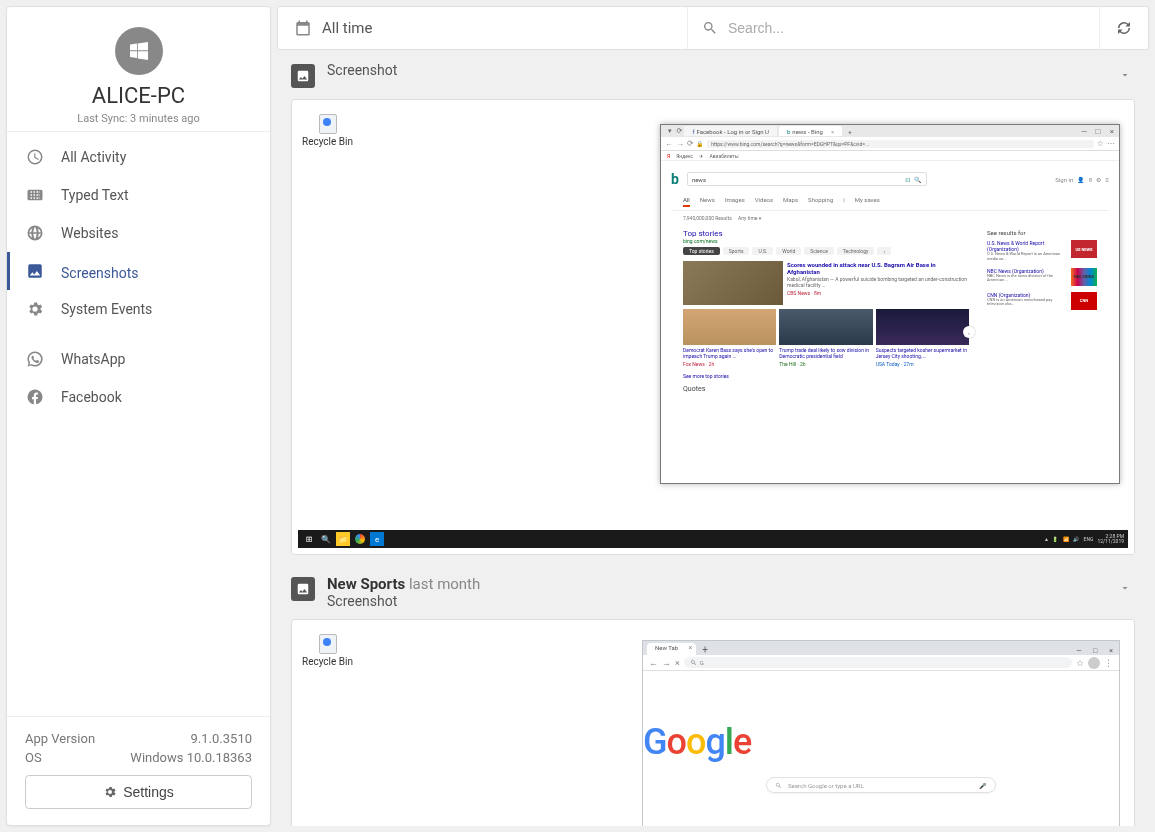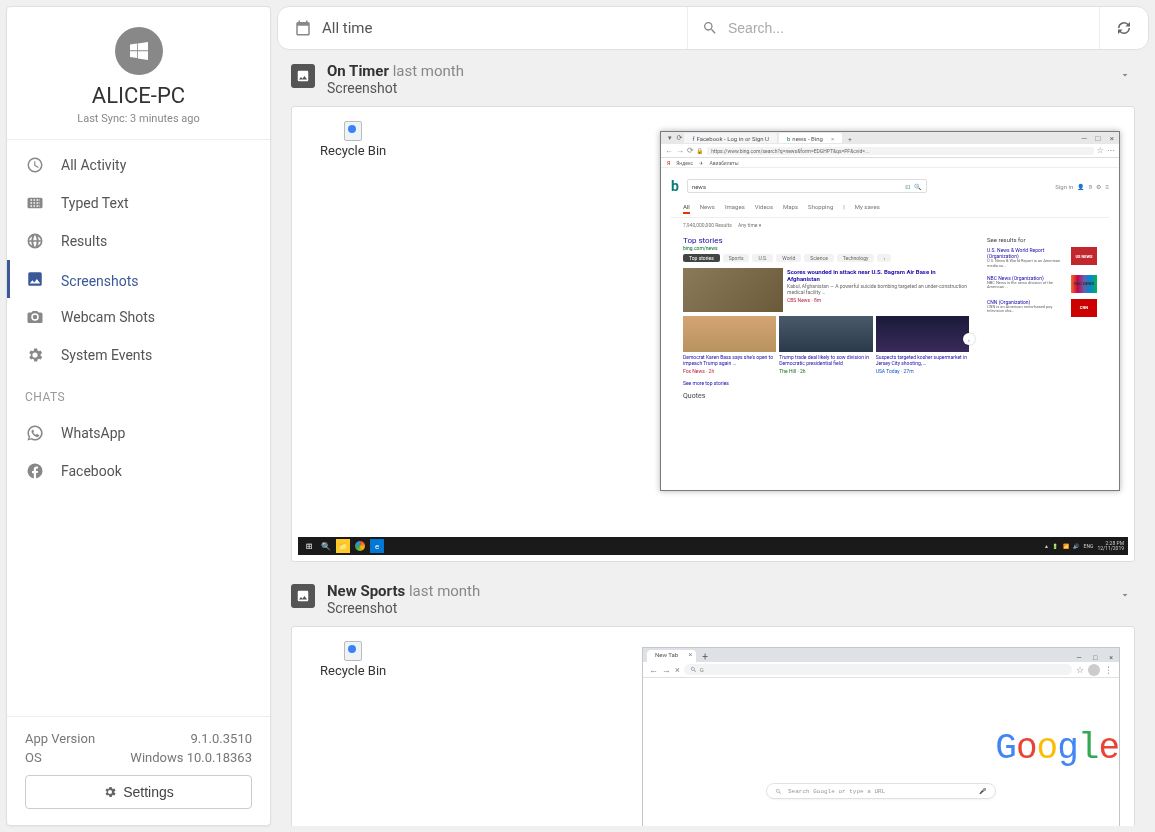--- a/index.html
+++ b/index.html
@@ -1,20 +1,20 @@
 <!DOCTYPE html>
 <html><head>
 <meta charset="utf-8">
 <style>
   * { box-sizing: border-box; margin: 0; padding: 0; }
   body { font-family: -apple-system, BlinkMacSystemFont, "Segoe UI", Roboto, Arial, sans-serif; background: #f0f0f0; width: 1155px; height: 832px; overflow: hidden; display: flex; }
   
   
   .sidebar { width: 265px; background: #fff; border: 1px solid #e0e0e0; border-radius: 4px; margin: 6px; display: flex; flex-direction: column; box-shadow: 0 1px 2px rgba(0,0,0,0.05); }
-  .device-header { text-align: center; padding: 20px 10px 14px; border-bottom: 1px solid #eee; }
+  .device-header { text-align: center; padding: 20px 10px 6px; border-bottom: 1px solid #eee; }
   .device-icon { width: 48px; height: 48px; border-radius: 50%; background: #888; display: inline-flex; align-items: center; justify-content: center; margin-bottom: 8px; }
   .device-icon svg { fill: #fff; width: 24px; height: 24px; }
   .device-name { font-size: 22px; font-weight: 400; color: #333; }
   .device-sync { font-size: 11px; color: #888; margin-top: 4px; }
   
   .nav-list { list-style: none; padding: 6px 0; }
   .nav-item { display: flex; align-items: center; padding: 9px 18px; cursor: pointer; font-size: 14px; color: #555; }
   .nav-item.active { color: #3b5998; border-left: 3px solid #3b5998; padding-left: 15px; align-items: flex-end; }
   .nav-item .ico { width: 20px; height: 20px; margin-right: 16px; display: inline-flex; align-items: center; justify-content: center; }
   .nav-item .ico svg { width: 18px; height: 18px; fill: #888; }
@@ -22,21 +22,21 @@
   
   .nav-section-title { font-size: 12px; color: #999; padding: 10px 18px 4px; letter-spacing: .5px; }
   
   .sidebar-footer { margin-top: auto; border-top: 1px solid #eee; padding: 14px 18px 16px; font-size: 13px; }
   .sf-row { display: flex; justify-content: space-between; color: #777; margin-bottom: 4px; }
   .settings-btn { width: 100%; margin-top: 10px; padding: 8px; border: 1px solid #ccc; background: #fff; border-radius: 4px; font-size: 14px; cursor: pointer; display: flex; align-items: center; justify-content: center; gap: 6px; color: #444; }
   .settings-btn svg { width: 14px; height: 14px; fill: #666; }
   
   
   .main { flex: 1; display: flex; flex-direction: column; margin: 6px 6px 6px 0; }
-  .toolbar { display: flex; background: #fff; border: 1px solid #e0e0e0; border-radius: 12px; height: 44px; align-items: stretch; }
+  .toolbar { display: flex; background: #fff; border: 1px solid #e0e0e0; border-radius: 2px; height: 44px; align-items: stretch; }
   .tb-filter { display: flex; align-items: center; padding: 0 16px; gap: 10px; color: #555; font-size: 15px; border-right: 1px solid #eee; cursor: pointer; width: 410px; }
   .tb-filter svg { width: 18px; height: 18px; fill: #888; }
   .tb-search { flex: 1; display: flex; align-items: center; padding: 0 14px; gap: 10px; border-right: 1px solid #eee; }
   .tb-search svg { width: 16px; height: 16px; fill: #888; }
   .tb-search input { border: none; outline: none; font-size: 14px; flex: 1; color: #555; }
   .tb-search input::placeholder { color: #aaa; }
   .tb-refresh { width: 48px; display: flex; align-items: center; justify-content: center; cursor: pointer; }
   .tb-refresh svg { width: 18px; height: 18px; fill: #666; }
   
   .entries { flex: 1; overflow-y: auto; padding-top: 12px; }
@@ -51,21 +51,21 @@
   .entry-sub { font-size: 14px; color: #555; }
   .entry-caret { cursor: pointer; padding: 4px; }
   .entry-caret svg { width: 12px; height: 12px; fill: #888; }
   
   .shot-frame { margin-top: 10px; border: 1px solid #ddd; border-radius: 3px; background: #fff; padding: 6px 6px 0; position: relative; height: 456px; overflow: hidden; }
   .shot-frame2 { height: 260px; }
   
   
   .desk { position: absolute; inset: 6px; background: #333; }
   .desk-top { position: absolute; inset: 0; bottom: 18px; background: #1b2838; }
-  .recycle { position: absolute; top: 8px; left: 22px; text-align: center; font-size: 13px; color: #333; }
+  .recycle { position: absolute; top: 8px; left: 4px; text-align: center; font-size: 10px; color: #333; }
   .recycle .bin { width: 18px; height: 20px; background: #eef3f7; border: 1px solid #bbb; border-radius: 2px; position: relative; margin: 0 auto 2px; }
   .recycle .bin::after { content: ""; position: absolute; top: 3px; left: 3px; width: 8px; height: 8px; background: #3b82f6; border-radius: 50%; }
   
   .browser { position: absolute; top: 18px; right: 8px; width: 460px; height: 360px; background: #fff; border: 1px solid #7a7a7a; box-shadow: 0 0 6px rgba(0,0,0,.3); font-size: 6px; }
   .br-tabs { height: 12px; background: #e8e8e8; display: flex; align-items: center; padding-left: 4px; gap: 2px; }
   .br-tab { background: #f5f5f5; height: 10px; padding: 1px 8px; border-radius: 2px 2px 0 0; display: flex; align-items: center; gap: 2px; font-size: 6px; color: #555; white-space: nowrap; }
   .br-tab.active { background: #fff; }
   .br-winbtns { margin-left: auto; display: flex; }
   .br-winbtns span { width: 14px; text-align: center; font-size: 8px; color: #666; }
   .br-addr { height: 14px; background: #fff; border-bottom: 1px solid #ddd; display: flex; align-items: center; padding: 0 4px; gap: 3px; }
@@ -124,21 +124,21 @@
   .ch-tab { background: #fff; height: 12px; padding: 1px 18px 1px 8px; border-radius: 4px 4px 0 0; font-size: 6px; color: #555; position: relative; }
   .ch-tab::after { content: "×"; position: absolute; right: 4px; top: 1px; color: #888; font-size: 7px; }
   .ch-add { padding: 0 6px; font-size: 10px; color: #666; }
   .ch-winbtns { margin-left: auto; display: flex; }
   .ch-winbtns span { width: 16px; text-align: center; font-size: 7px; color: #555; }
   .ch-addr { height: 16px; background: #fff; border-bottom: 1px solid #e0e0e0; display: flex; align-items: center; padding: 0 6px; gap: 4px; }
   .ch-addr .nb { font-size: 9px; color: #888; }
   .ch-addr .omni { flex: 1; background: #f1f3f4; border-radius: 8px; height: 11px; display: flex; align-items: center; padding: 0 6px; font-size: 6px; color: #888; }
   .ch-addr .omni svg { width: 7px; height: 7px; fill: #888; margin-right: 3px; }
   .ch-avatar { width: 12px; height: 12px; border-radius: 50%; background: #ccc; }
-  .ch-body { text-align: right; padding-top: 50px; font-family: Liberation Mono, monospace; }
+  .ch-body { text-align: left; padding-top: 50px; }
   .google-logo { font-size: 36px; font-weight: 500; letter-spacing: -1px; }
   .g1{color:#4285f4}.g2{color:#ea4335}.g3{color:#fbbc05}.g4{color:#4285f4}.g5{color:#34a853}.g6{color:#ea4335}
   .omnibox { margin: 14px auto 0; width: 230px; height: 16px; border: 1px solid #dfe1e5; border-radius: 10px; display: flex; align-items: center; padding: 0 8px; gap: 6px; font-size: 6px; color: #999; box-shadow: 0 1px 2px rgba(0,0,0,.05); }
   .omnibox svg { width: 7px; height: 7px; fill: #9aa0a6; }
   .omnibox .mic { margin-left: auto; }
   
   .desk2 { position: absolute; inset: 6px 6px 0; background: #fff; }
 </style>
 </head>
 <body>
@@ -170,49 +170,40 @@
           </svg>
         </span>
       <span>Typed Text</span>
     </li>
     <li class="nav-item">
       <span class="ico">
           <svg viewBox="0 0 24 24">
             <path d="M12 2a10 10 0 100 20 10 10 0 000-20zm7.9 9h-3a15 15 0 00-1.3-5.4A8 8 0 0119.9 11zM12 4c.9 1.3 2 3.6 2.2 7H9.8C10 7.6 11.1 5.3 12 4zM4.1 13h3a15 15 0 001.3 5.4A8 8 0 014.1 13zm3-2h-3a8 8 0 014.3-5.4A15 15 0 007.1 11zM12 20c-.9-1.3-2-3.6-2.2-7h4.4c-.2 3.4-1.3 5.7-2.2 7zm3.6-1.6A15 15 0 0016.9 13h3a8 8 0 01-4.3 5.4z"></path>
           </svg>
         </span>
-      <span>Results</span>
+      <span>Websites</span>
     </li>
     <li class="nav-item active">
       <span class="ico">
           <svg viewBox="0 0 24 24">
             <path d="M21 19V5a2 2 0 00-2-2H5a2 2 0 00-2 2v14a2 2 0 002 2h14a2 2 0 002-2zM8.5 13.5l2.5 3 3.5-4.5L19 18H5l3.5-4.5z"></path>
           </svg>
         </span>
       <span>Screenshots</span>
     </li>
     <li class="nav-item">
       <span class="ico">
           <svg viewBox="0 0 24 24">
-            <path d="M12 15a3 3 0 100-6 3 3 0 000 6zm8-9h-3.2l-1.8-2H9L7.2 6H4a2 2 0 00-2 2v10a2 2 0 002 2h16a2 2 0 002-2V8a2 2 0 00-2-2zm-8 11a5 5 0 110-10 5 5 0 010 10z"></path>
-          </svg>
-        </span>
-      <span>Webcam Shots</span>
-    </li>
-    <li class="nav-item">
-      <span class="ico">
-          <svg viewBox="0 0 24 24">
             <path d="M19.4 13l.1-1-.1-1 2.1-1.6-2-3.5-2.5 1a7 7 0 00-1.7-1l-.4-2.6h-4l-.4 2.6a7 7 0 00-1.7 1l-2.5-1-2 3.5L6.5 11l-.1 1 .1 1-2.1 1.6 2 3.5 2.5-1a7 7 0 001.7 1l.4 2.6h4l.4-2.6a7 7 0 001.7-1l2.5 1 2-3.5L19.4 13zM12 15.5A3.5 3.5 0 1112 8.5a3.5 3.5 0 010 7z"></path>
           </svg>
         </span>
       <span>System Events</span>
     </li>
   </ul>
 
-  <div class="nav-section-title">CHATS</div>
   <ul class="nav-list">
     <li class="nav-item">
       <span class="ico">
           <svg viewBox="0 0 24 24">
             <path d="M12 2a10 10 0 00-8.5 15.2L2 22l4.9-1.5A10 10 0 1012 2zm0 18a8 8 0 01-4.1-1.1l-.3-.2-2.9.9.9-2.8-.2-.3A8 8 0 1112 20zm4.4-5.9c-.2-.1-1.4-.7-1.6-.8s-.4-.1-.5.1-.6.8-.7.9-.3.2-.5.1a6.5 6.5 0 01-3.2-2.8c-.2-.4.2-.4.7-1.3.1-.2 0-.3 0-.4l-.7-1.8c-.2-.5-.4-.4-.5-.4h-.5c-.2 0-.4.1-.7.3s-.9.9-.9 2.1.9 2.5 1 2.6 1.8 2.8 4.4 3.9c1.6.7 2.3.7 3.1.6.5-.1 1.4-.6 1.6-1.1s.2-1 .1-1.1-.2-.2-.4-.3z"></path>
           </svg>
         </span>
       <span>WhatsApp</span>
     </li>
     <li class="nav-item">
@@ -267,21 +258,20 @@
   <div class="entries">
 
     <div class="entry">
       <div class="entry-head">
         <div class="entry-thumb">
             <svg viewBox="0 0 24 24">
               <path d="M21 19V5a2 2 0 00-2-2H5a2 2 0 00-2 2v14a2 2 0 002 2h14a2 2 0 002-2zM8.5 13.5l2.5 3 3.5-4.5L19 18H5l3.5-4.5z"></path>
             </svg>
           </div>
         <div class="entry-info">
-          <div class="entry-title"><b>On Timer</b> <span class="entry-time">last month</span></div>
           <div class="entry-sub">Screenshot</div>
         </div>
         <div class="entry-caret"><svg viewBox="0 0 24 24">
               <path d="M7 10l5 5 5-5z"></path>
             </svg></div>
       </div>
 
       <div class="shot-frame">
         <div class="desk">
           <div class="desk-top" style="background:#fff"></div>

